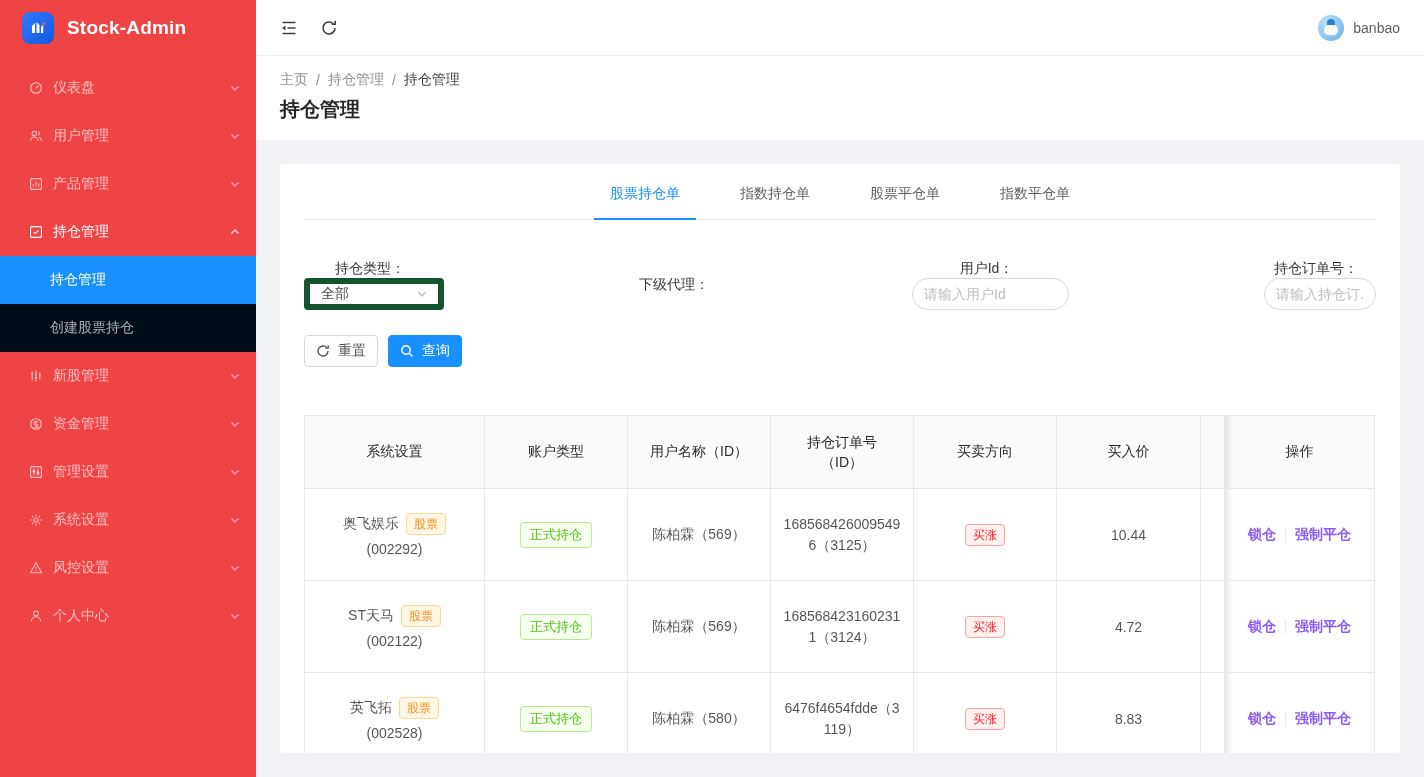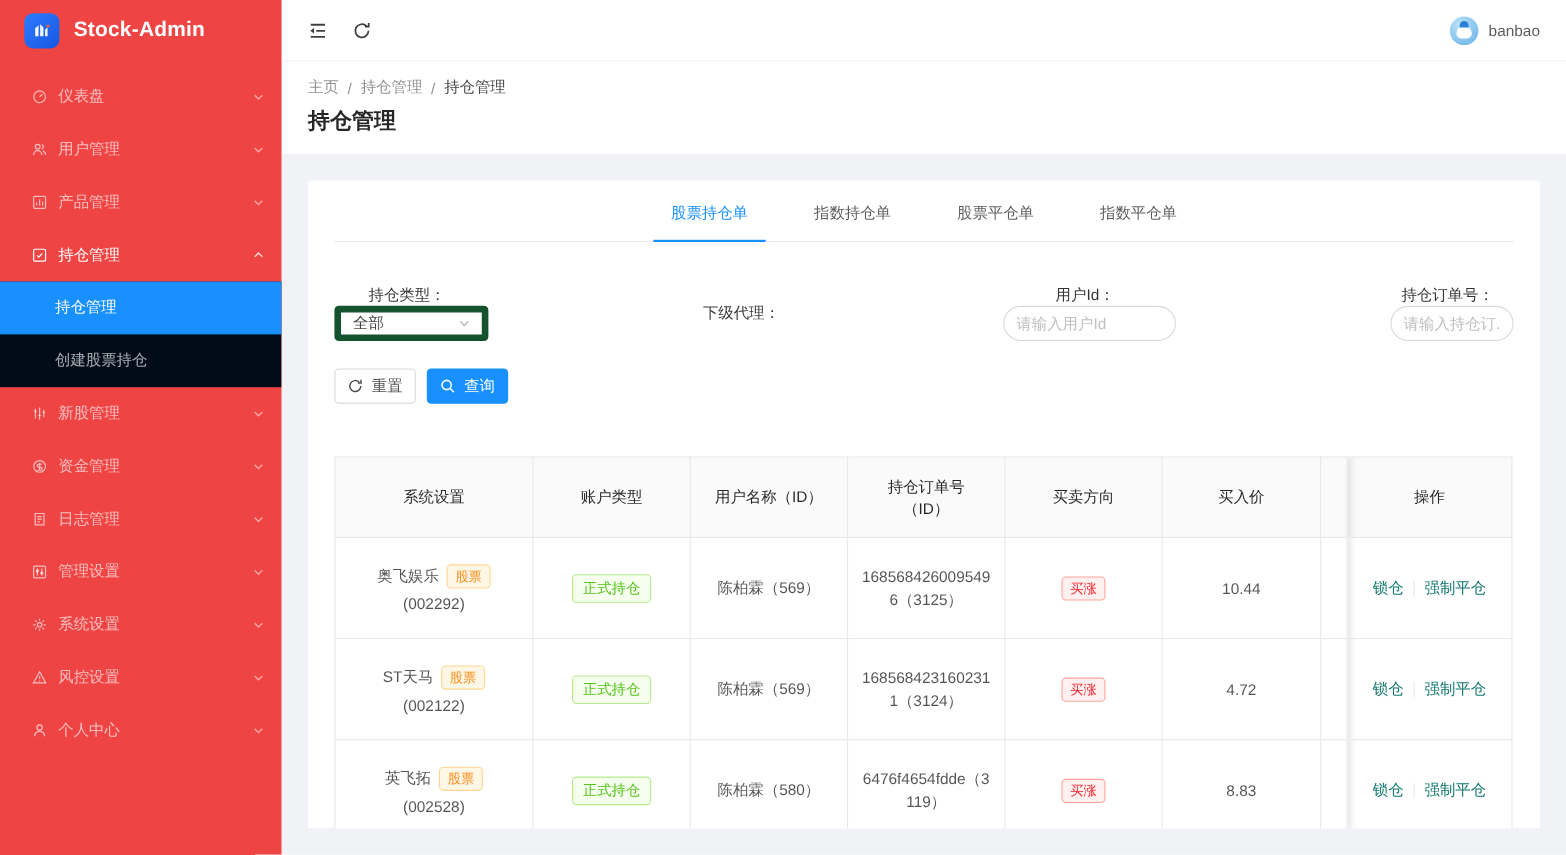--- a/index.html
+++ b/index.html
@@ -73,21 +73,21 @@
   td { height:92px; color:rgba(0,0,0,.68); background:#fff; }
   .op-col { box-shadow:inset 12px 0 8px -10px rgba(0,0,0,.13); }
   .stock-name-line { display:flex; align-items:center; justify-content:center; gap:7px; }
   .stock-code { margin-top:6px; }
   .tag { display:inline-block; font-size:12px; line-height:20px; padding:0 7px; border-radius:4px; border:1px solid transparent; }
   .tag-orange { color:#fa8c16; background:#fff7e6; border-color:#ffd591; }
   .tag-green  { color:#52c41a; background:#f6ffed; border-color:#b7eb8f; font-size:13px; padding:2px 9px; }
   .tag-red    { color:#f5222d; background:#fff1f0; border-color:#ffa39e; }
   .order-no { display:inline-block; max-width:118px; word-break:break-all; line-height:21px; }
   .op-links { display:flex; align-items:center; justify-content:center; }
-  .op-link { color:#0f766e; cursor:pointer; white-space:nowrap; }
+  .op-link { color:#8b5cf6; cursor:pointer; white-space:nowrap;font-weight:bold; }
   .op-divider { width:1px; height:14px; background:#e8e8e8; margin:0 9px; }
   .h2line { display:block; line-height:20px; }
 </style>
 </head>
 <body>
 
 <aside class="sidebar">
   <div class="logo-row">
     <span class="logo-badge">
       <svg width="20" height="20" viewBox="0 0 20 20">
@@ -176,34 +176,20 @@
         </span>
       </div>
       <div class="menu-item">
         <span class="mi-icon">
           <svg width="14" height="14" viewBox="0 0 14 14" fill="none" stroke="currentColor" stroke-width="1.1">
             <circle cx="7" cy="7" r="5.3"></circle>
             <path d="M7 3.6v6.8M9.1 4.9H6.2a1.4 1.4 0 0 0 0 2.8h1.6a1.4 1.4 0 0 1 0 2.8H4.9"></path>
           </svg>
         </span>
         <span class="mi-label">资金管理</span>
-        <span class="caret">
-          <svg width="10" height="10" viewBox="0 0 10 10" fill="none" stroke="currentColor" stroke-width="1.3">
-            <path d="M1.5 3.5L5 7l3.5-3.5"></path>
-          </svg>
-        </span>
-      </div>
-      <div class="menu-item">
-        <span class="mi-icon">
-          <svg width="14" height="14" viewBox="0 0 14 14" fill="none" stroke="currentColor" stroke-width="1.1">
-            <path d="M3 1.8h8v10.4H3z"></path>
-            <path d="M5 4.6h4M5 7h4M5 9.4h2.2"></path>
-          </svg>
-        </span>
-        <span class="mi-label">日志管理</span>
         <span class="caret">
           <svg width="10" height="10" viewBox="0 0 10 10" fill="none" stroke="currentColor" stroke-width="1.3">
             <path d="M1.5 3.5L5 7l3.5-3.5"></path>
           </svg>
         </span>
       </div>
       <div class="menu-item">
         <span class="mi-icon">
           <svg width="14" height="14" viewBox="0 0 14 14" fill="none" stroke="currentColor" stroke-width="1.1">
             <rect x="1.6" y="1.6" width="10.8" height="10.8" rx="1"></rect>

